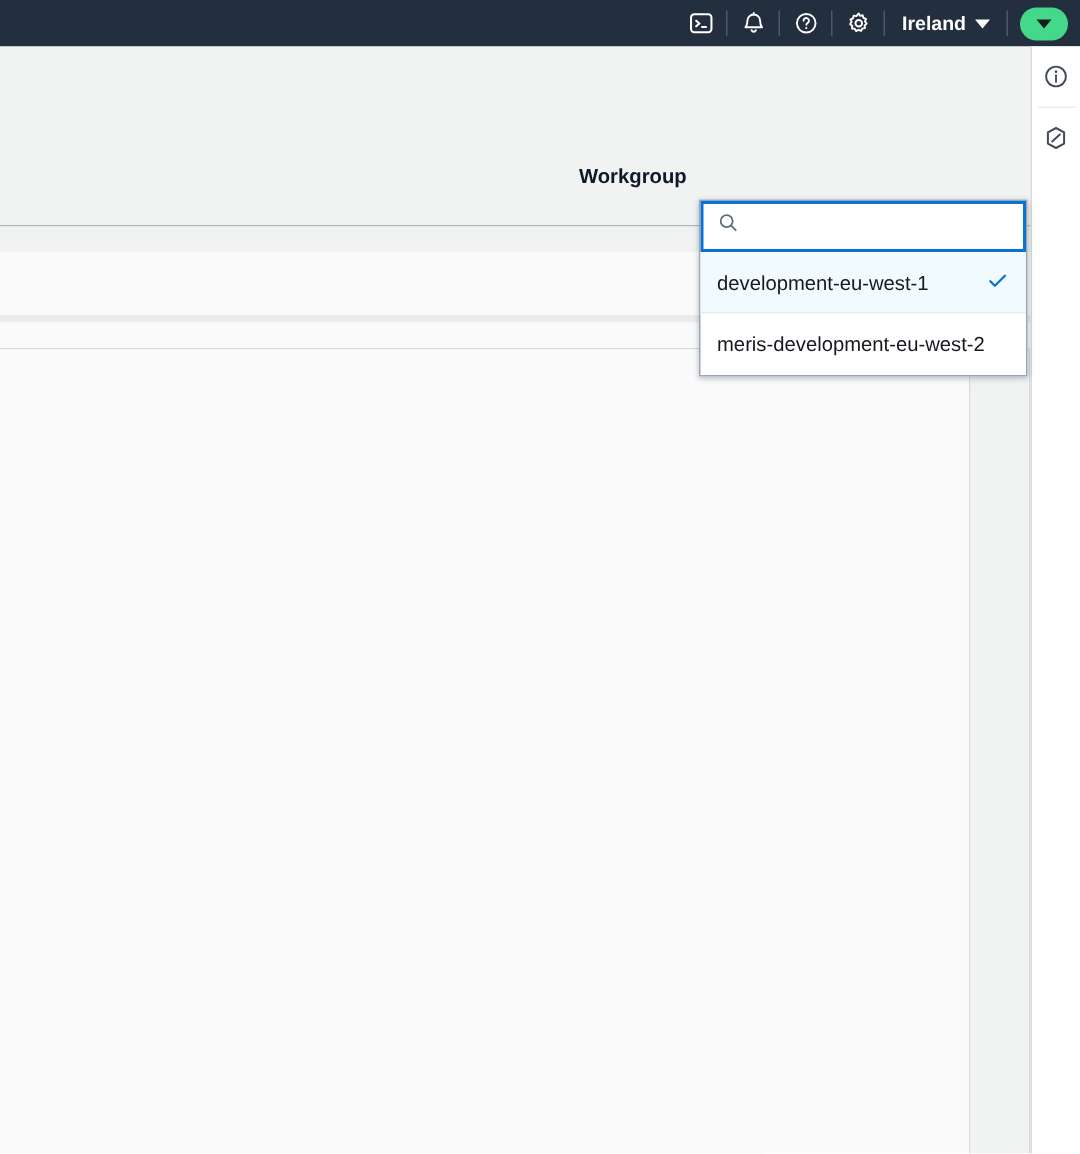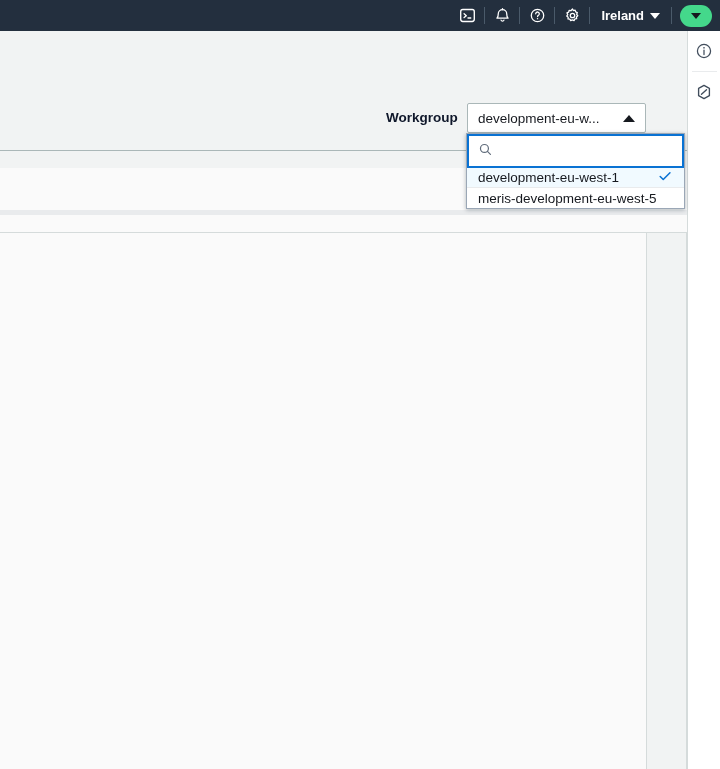--- a/index.html
+++ b/index.html
@@ -105,21 +105,21 @@
     height: 34px; margin: 0; border: 2px solid #0972d3;
     display: flex; align-items: center; gap: 8px; padding: 0 9px;
     background: #ffffff;
   }
   .wg-search-input {
     flex: 1; border: none; outline: none;
     font-family: "Liberation Sans", sans-serif;
     font-size: 13.5px; color: #16191f; background: transparent;
   }
   .wg-option {
-    height: 20px; display: flex; align-items: center;
+    height: 41px; display: flex; align-items: center;
     padding: 0 11px; font-size: 13.5px; color: #16191f;
     border-bottom: 1px solid #e9ebed; cursor: pointer;
   }
   .wg-option:last-child { border-bottom: none; }
   .wg-option.selected { background: #f1faff; }
   .wg-option-label { flex: 1; white-space: nowrap; }
   .check { color: #0972d3; flex: none; }
 </style>
 </head>
 <body>
@@ -199,24 +199,20 @@
     <div class="rail-btn">
       <svg width="18" height="18" viewBox="0 0 20 20" fill="none" stroke="#414d5c" stroke-width="1.5">
         <path d="M10 2.6l6 3.3v8.2l-6 3.3-6-3.3V5.9z" stroke-linejoin="round"></path>
         <path d="M7.2 12.6l5.6-5.2" stroke-linecap="round"></path>
       </svg>
     </div>
   </div>
 
   <div class="wg-label">Workgroup</div>
 
-  <div class="wg-trigger">
-    <span class="wg-trigger-text">development-eu-w...</span>
-    <span class="caret-up-solid"></span>
-  </div>
 
   <div class="wg-dropdown">
 
     <div class="wg-search">
       <span>
         <svg width="15" height="15" viewBox="0 0 20 20" fill="none" stroke="#5f6b7a" stroke-width="1.6">
           <circle cx="8.6" cy="8.6" r="5.3"></circle>
           <path d="M12.6 12.6l4 4" stroke-linecap="round"></path>
         </svg>
       </span>
@@ -226,18 +222,18 @@
     <div class="wg-option selected">
       <span class="wg-option-label">development-eu-west-1</span>
       <span class="check">
         <svg width="16" height="16" viewBox="0 0 20 20" fill="none" stroke="#0972d3" stroke-width="1.9">
           <path d="M4 10.6l3.8 3.8L16.2 6" stroke-linecap="round" stroke-linejoin="round"></path>
         </svg>
       </span>
     </div>
 
     <div class="wg-option">
-      <span class="wg-option-label">meris-development-eu-west-5</span>
+      <span class="wg-option-label">meris-development-eu-west-2</span>
     </div>
 
   </div>
 
 </div>
 
 </body></html>

